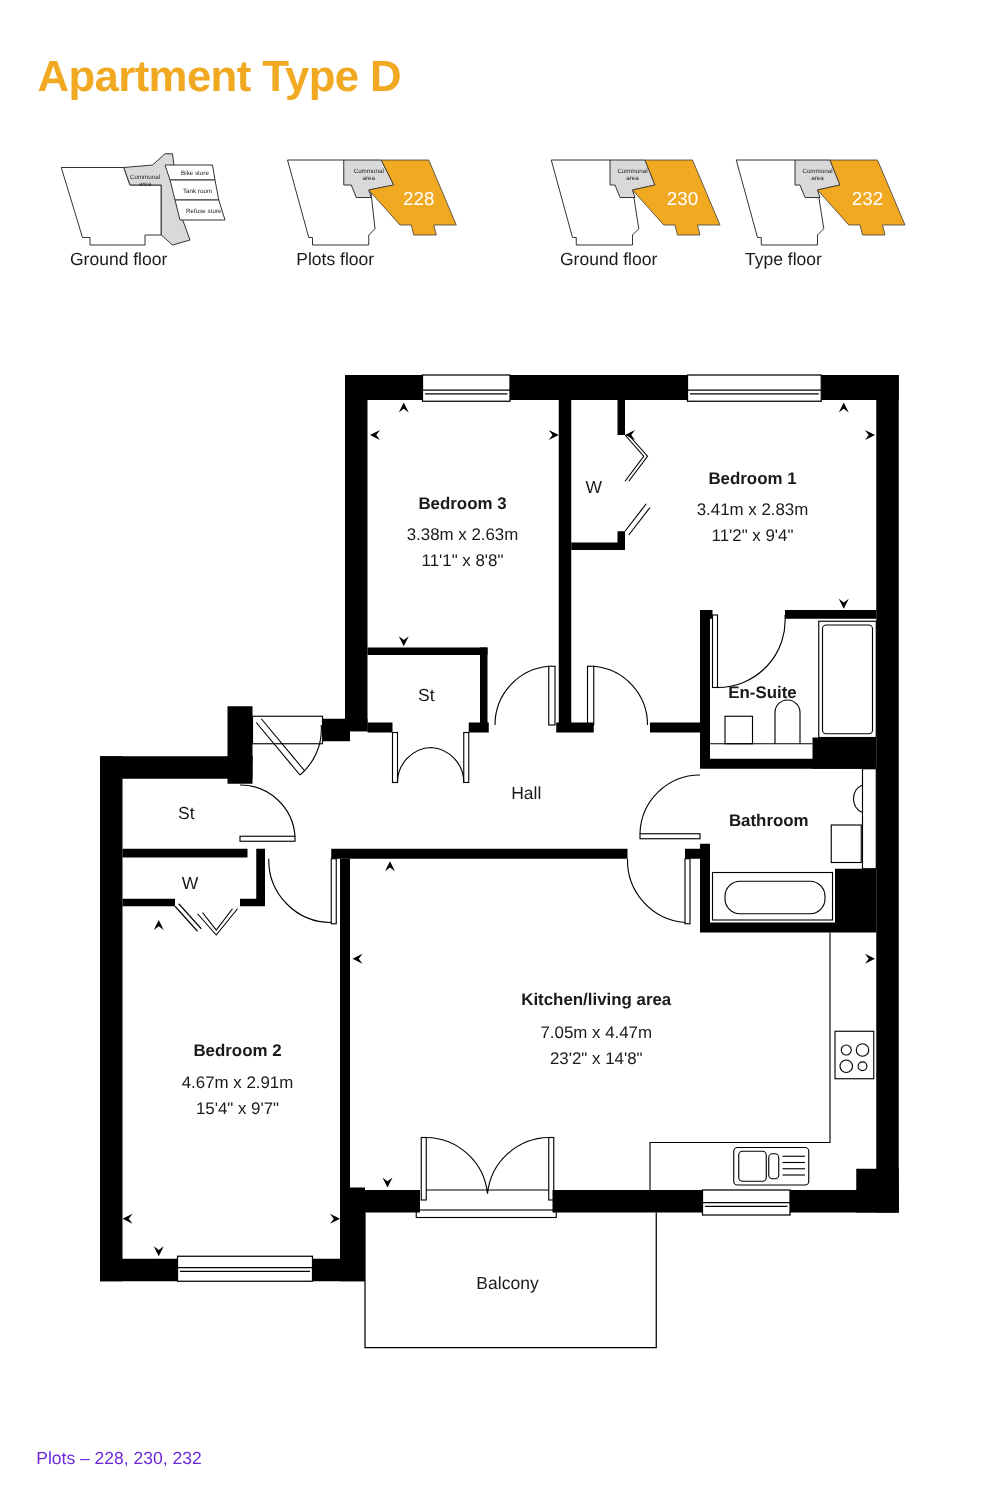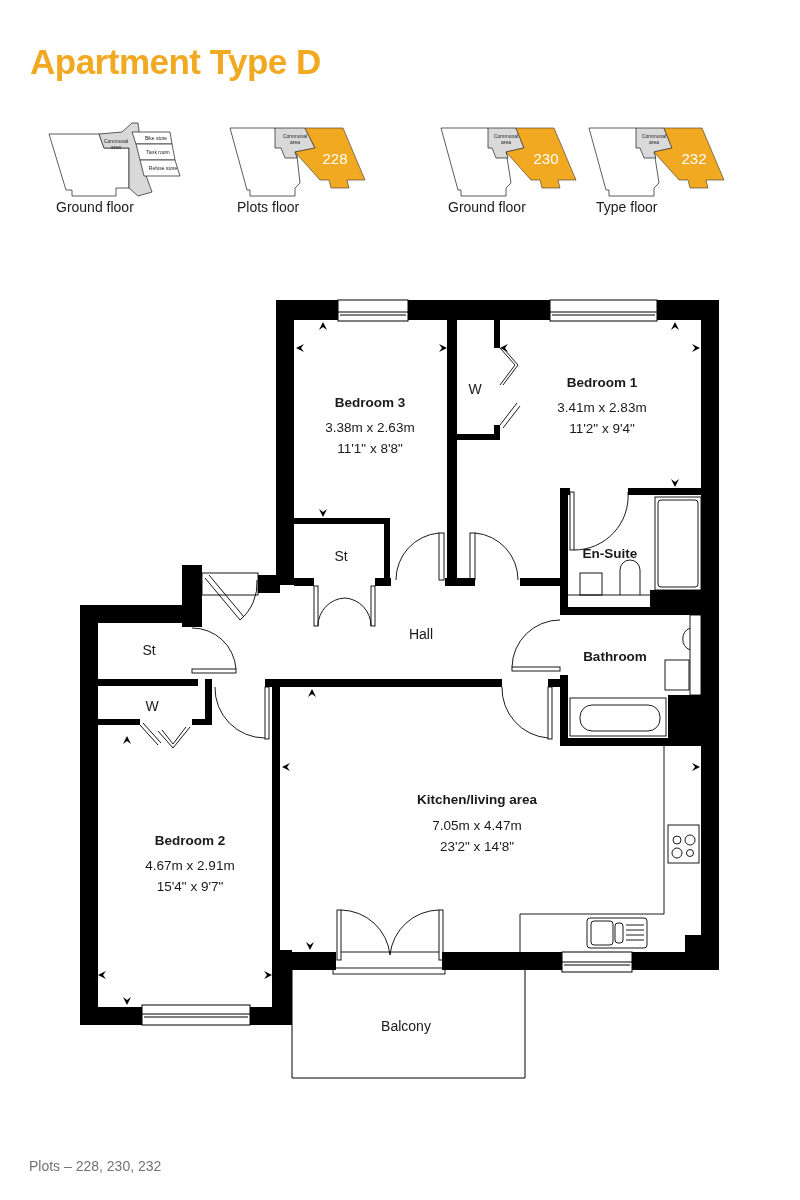--- a/index.html
+++ b/index.html
@@ -5,21 +5,21 @@
   html, body { margin:0; padding:0; background:#ffffff; }
   body { width:800px; height:1200px; position:relative; overflow:hidden; font-family:"Liberation Sans", sans-serif; color:#1a1a1a; }
   .title { position:absolute; left:30px; top:42px; font-size:35px; font-weight:bold; color:#f2a922; letter-spacing:-0.5px; margin:0; }
   .key { position:absolute; top:118px; width:170px; height:105px;text-decoration:underline; }
   .key svg { position:absolute; left:0; top:0; }
   .key .key-label { position:absolute; left:12px; top:81px; font-size:14px; color:#1a1a1a; }
   .plan { position:absolute; left:0; top:0; }
   .room-label { font-family:"Liberation Sans", sans-serif; font-weight:bold; font-size:13.5px; fill:#1a1a1a; text-anchor:middle; }
   .room-dim { font-family:"Liberation Sans", sans-serif; font-size:13.5px; fill:#1a1a1a; text-anchor:middle; }
   .room-small { font-family:"Liberation Sans", sans-serif; font-size:14px; fill:#1a1a1a; text-anchor:middle; }
-  .footer { position:absolute; left:29px; top:1158px; font-size:14px; color:#737373; }
+  .footer { position:absolute; left:29px; top:1158px; font-size:14px; color:#6d28d9; }
   .k-comm { font-family:"Liberation Sans", sans-serif; font-size:5px; fill:#222; text-anchor:middle; }
   .k-num { font-family:"Liberation Sans", sans-serif; font-size:15px; fill:#ffffff; text-anchor:middle; }
 </style>
 </head>
 <body>
 
 <h1 class="title">Apartment Type D</h1>
 
 <div class="key" style="left:44px;">
   <svg width="170" height="85" viewBox="0 0 170 85">

